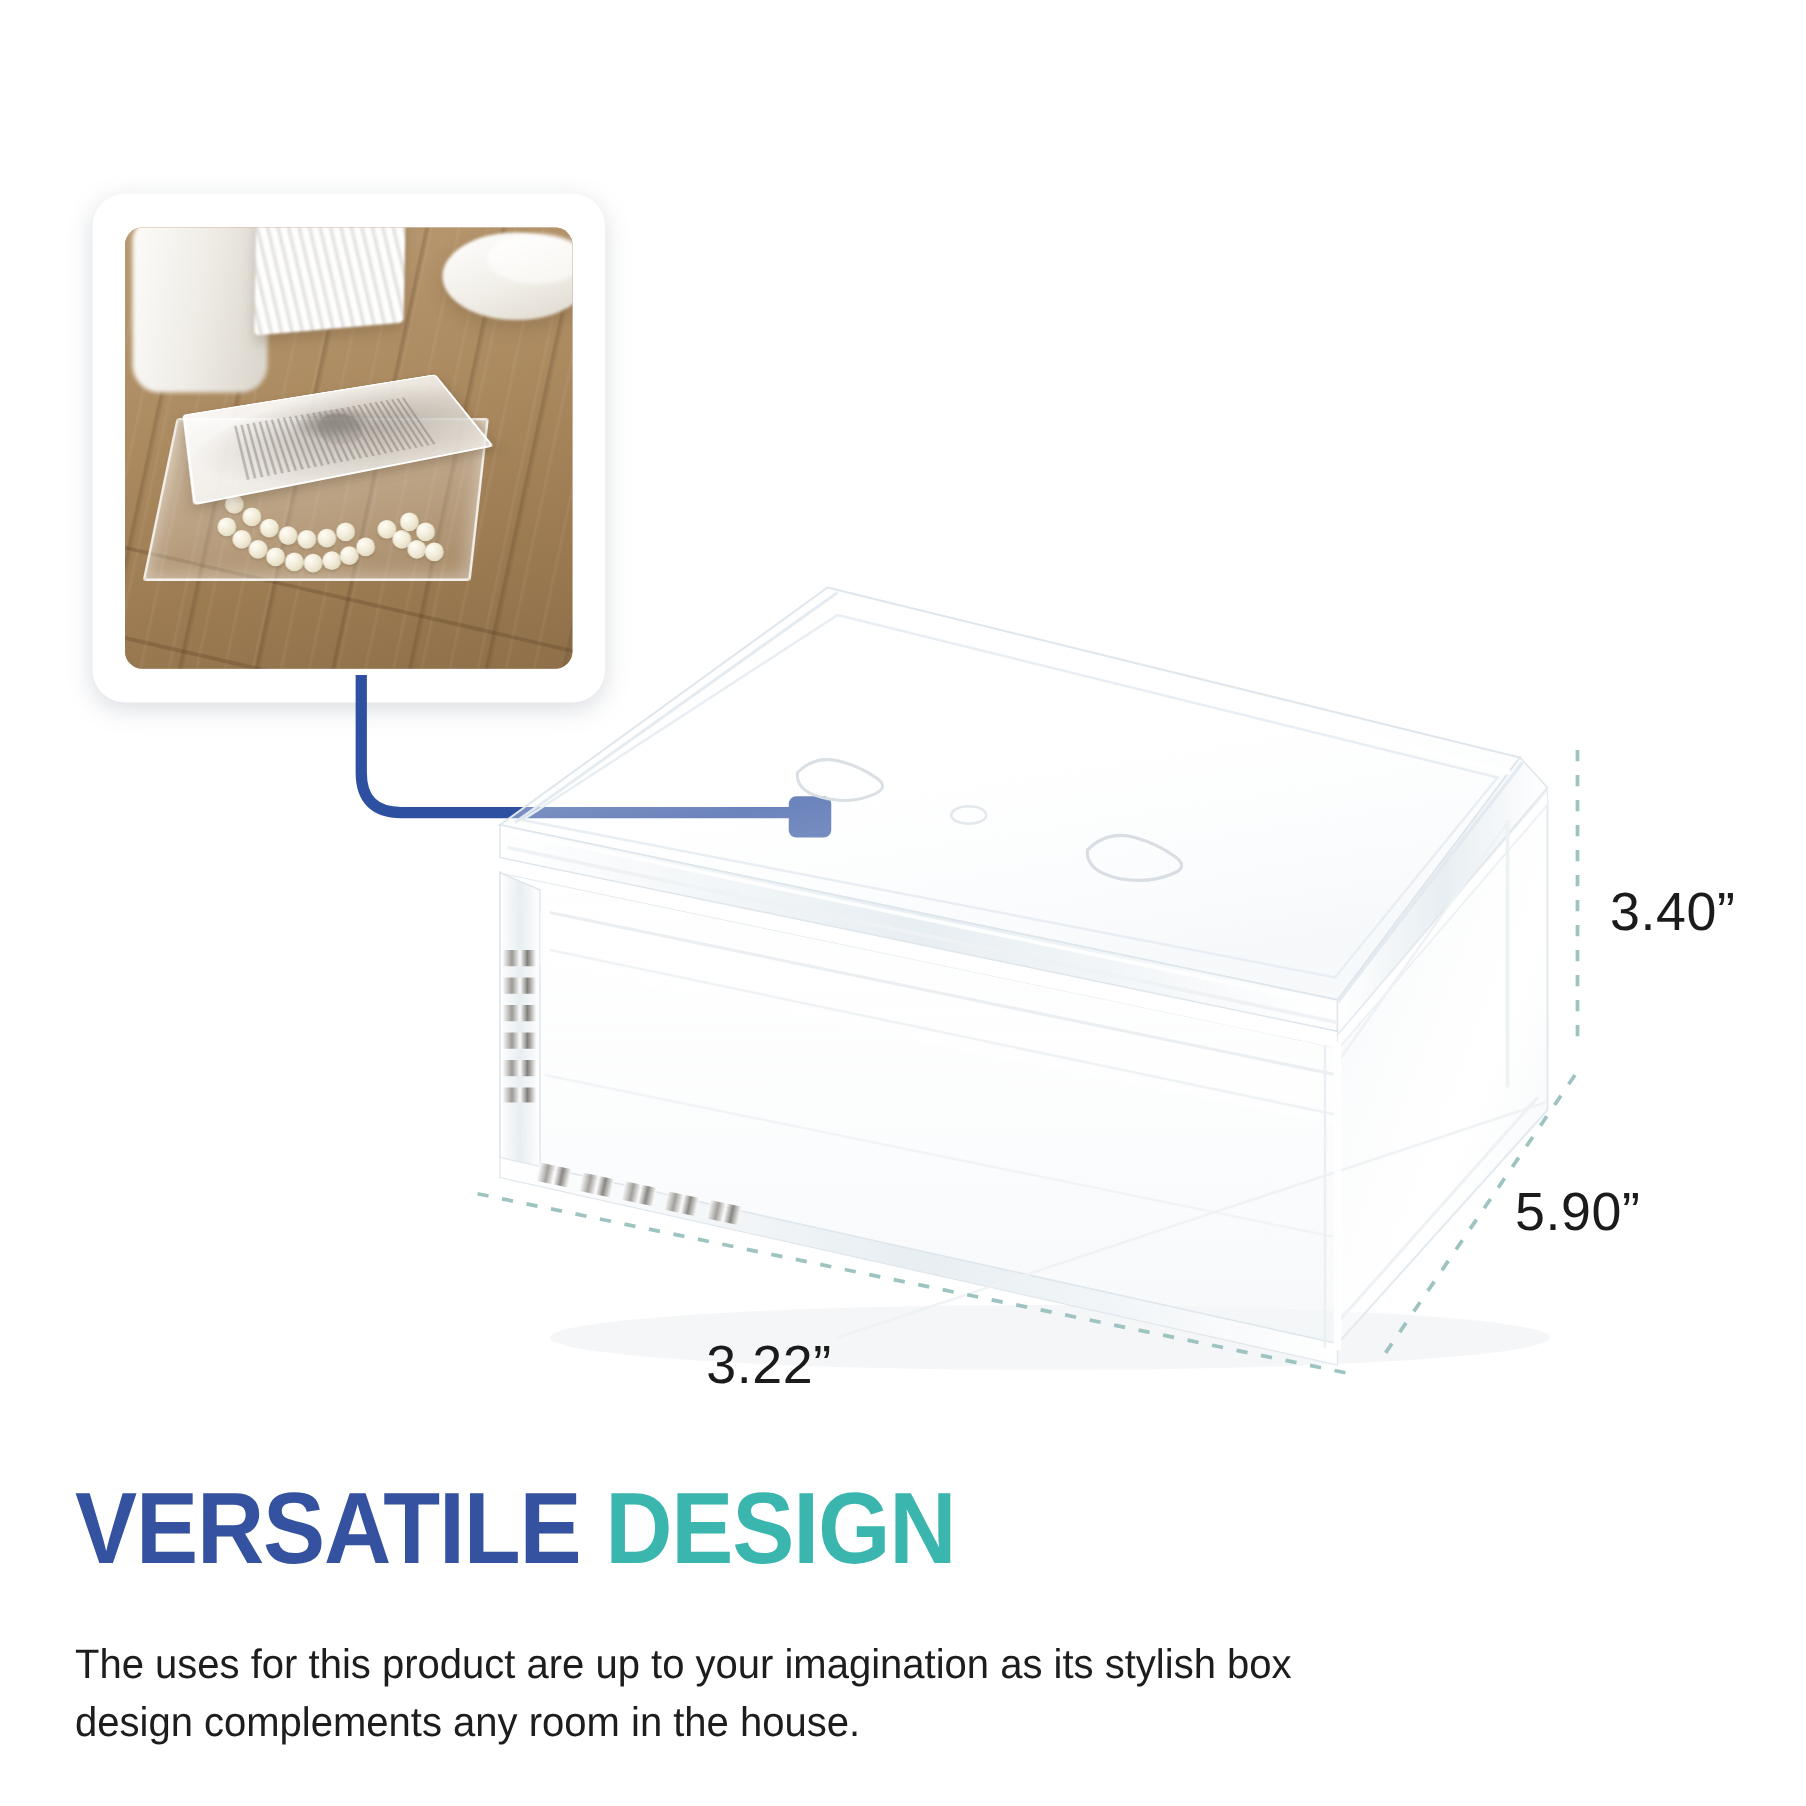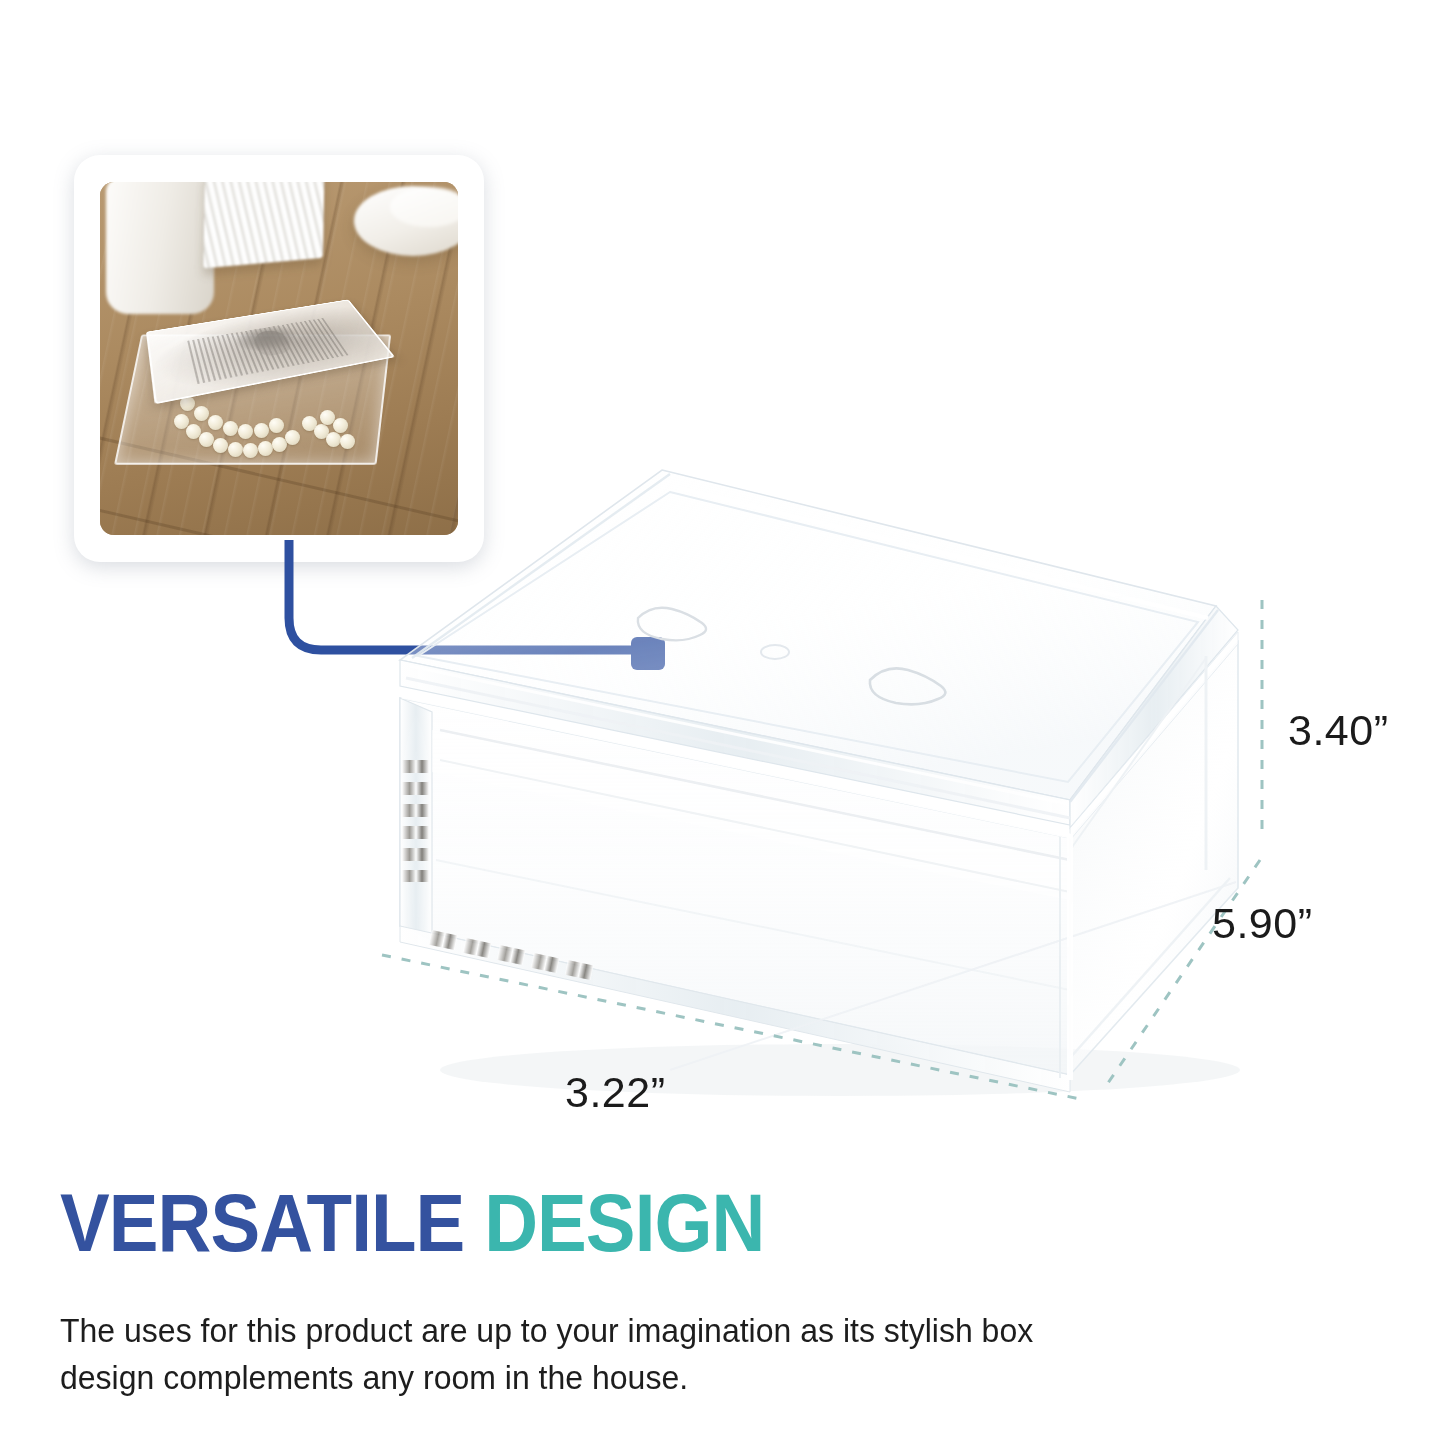--- a/index.html
+++ b/index.html
@@ -206,21 +206,21 @@
   
   .dim-label {
     position: absolute;
     font-family: "Liberation Sans", sans-serif;
     font-size: 43px;
     color: #1b1b1b;
     letter-spacing: 0.5px;
     white-space: nowrap;
   }
   #dim-height { left: 1288px; top: 706px; }
-  #dim-depth  { left: 1212px; top: 899px; }
+  #dim-depth  { left: 1212px; top: 946px; }
   #dim-width  { left: 565px;  top: 1068px; }
 
   .dim-svg {
     position: absolute;
     left: 0; top: 0;
     width: 1445px; height: 1445px;
     pointer-events: none;
   }
 
   

